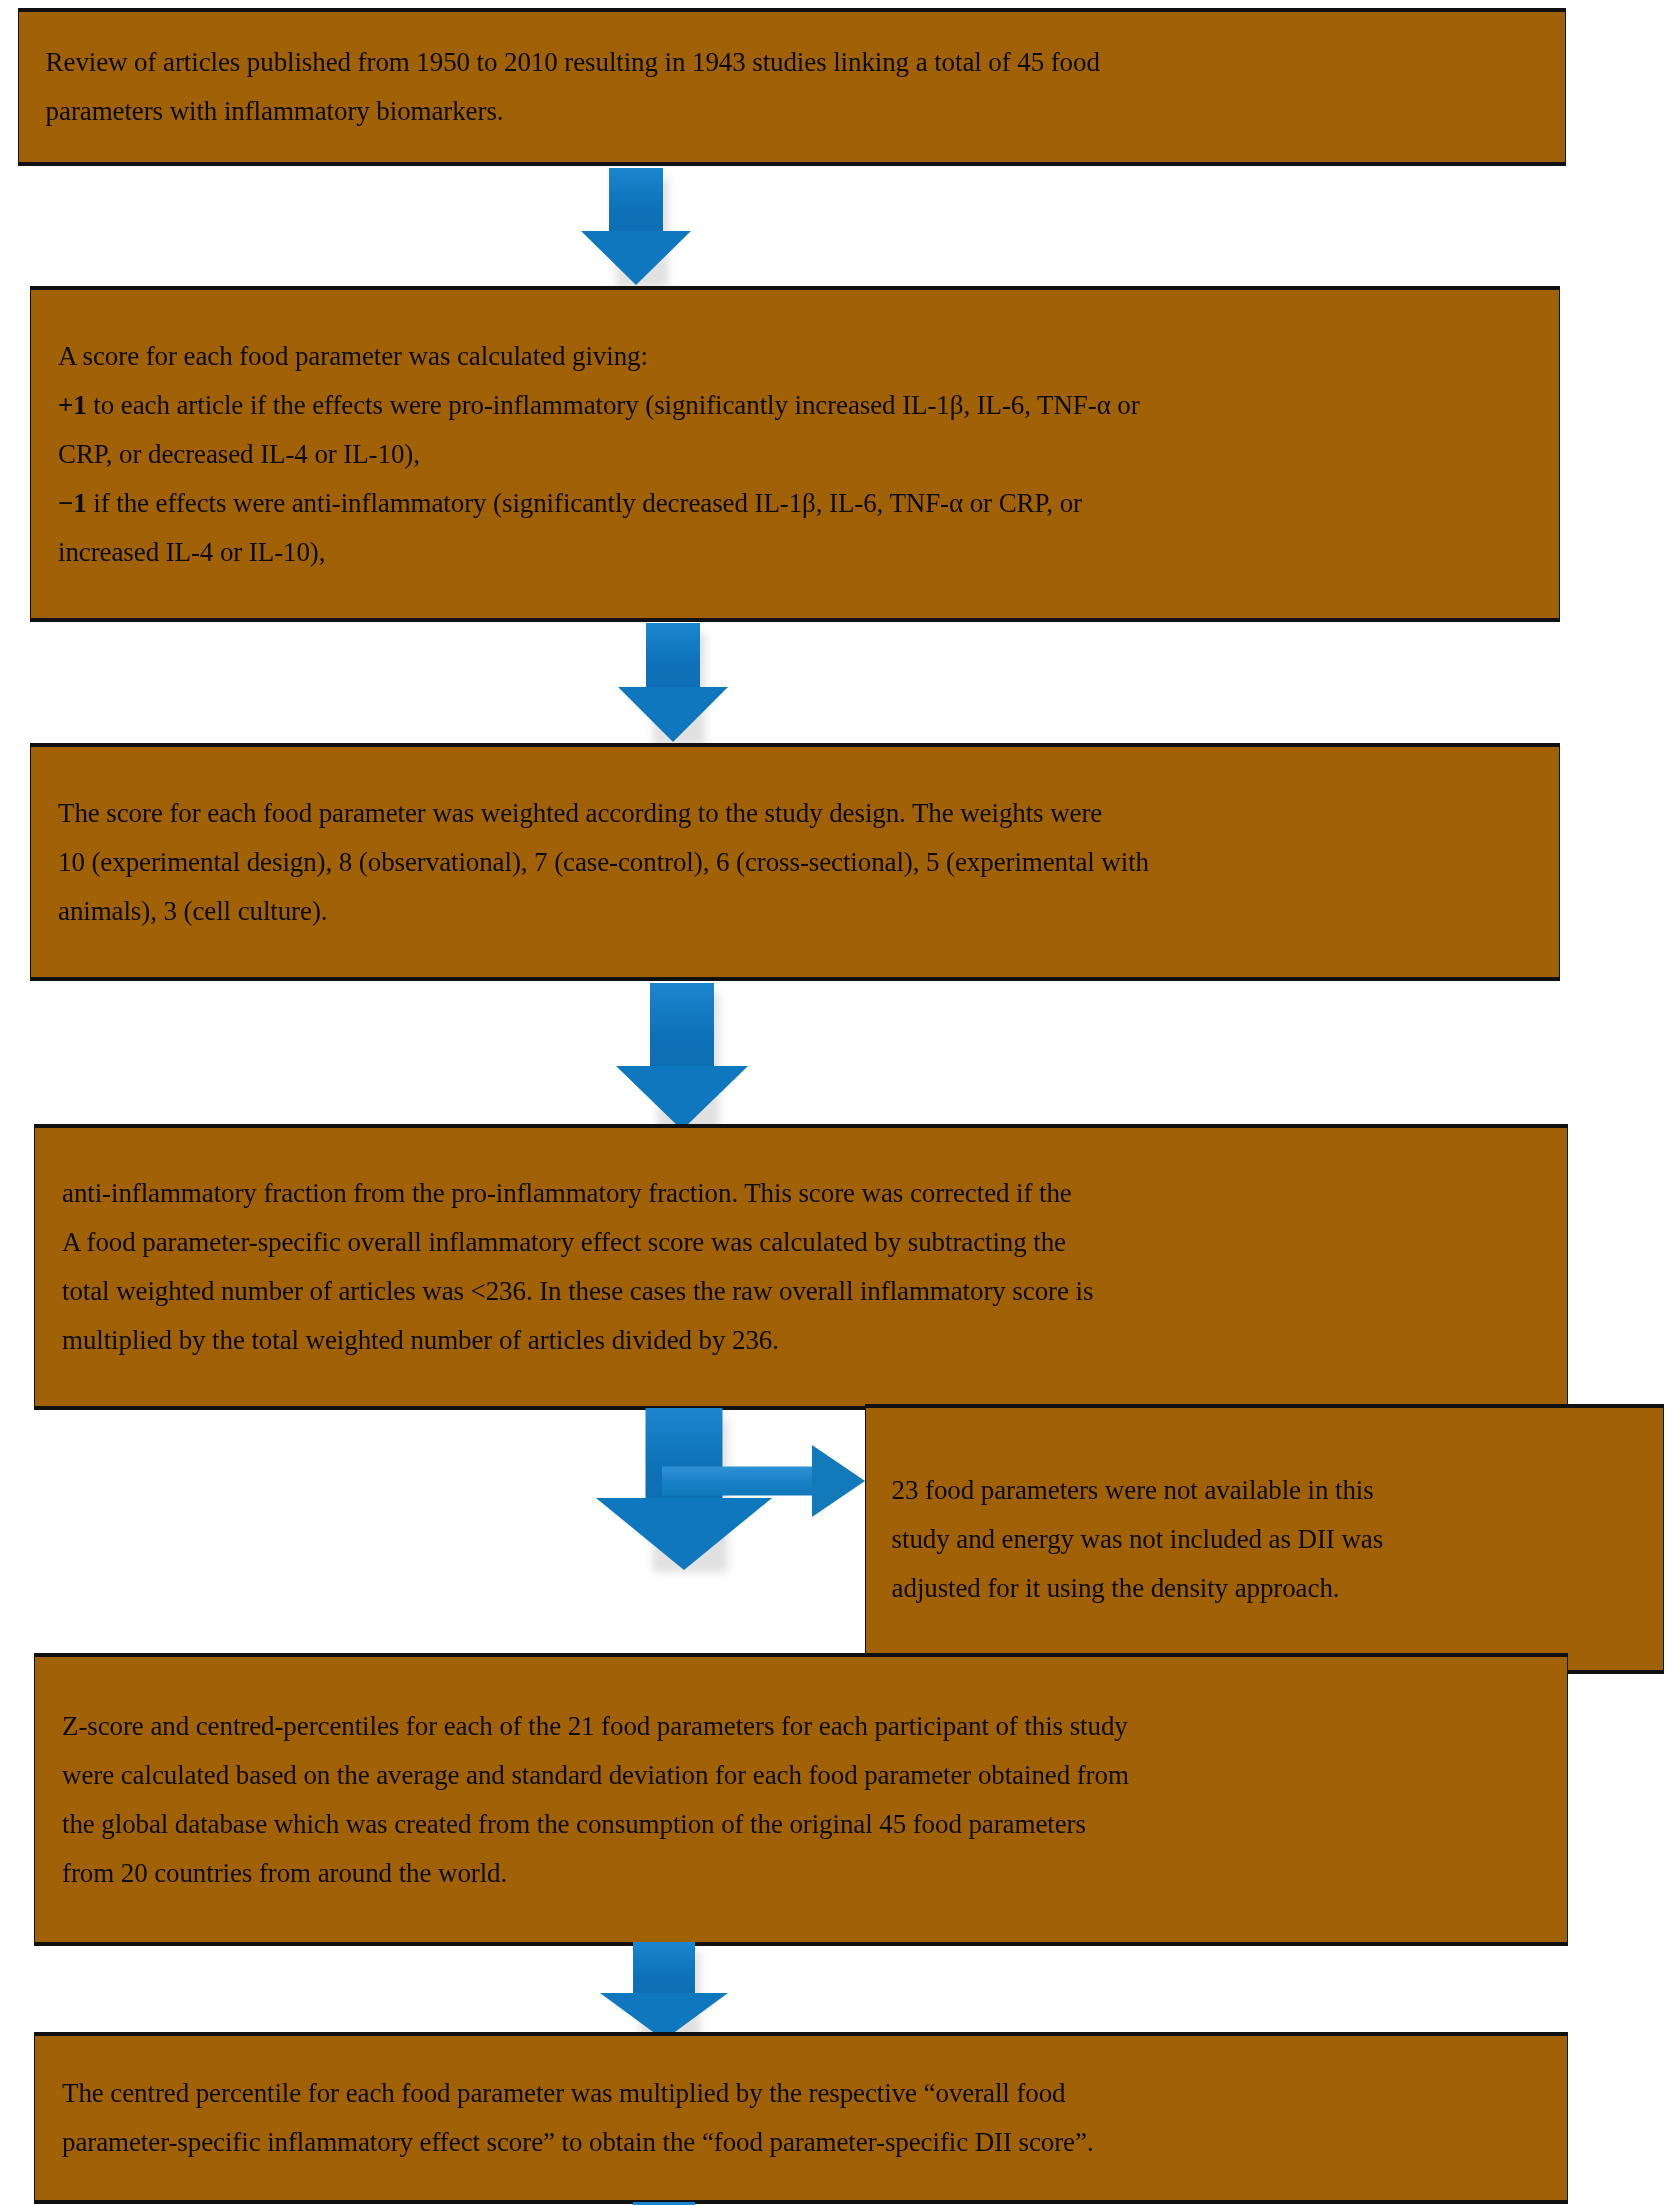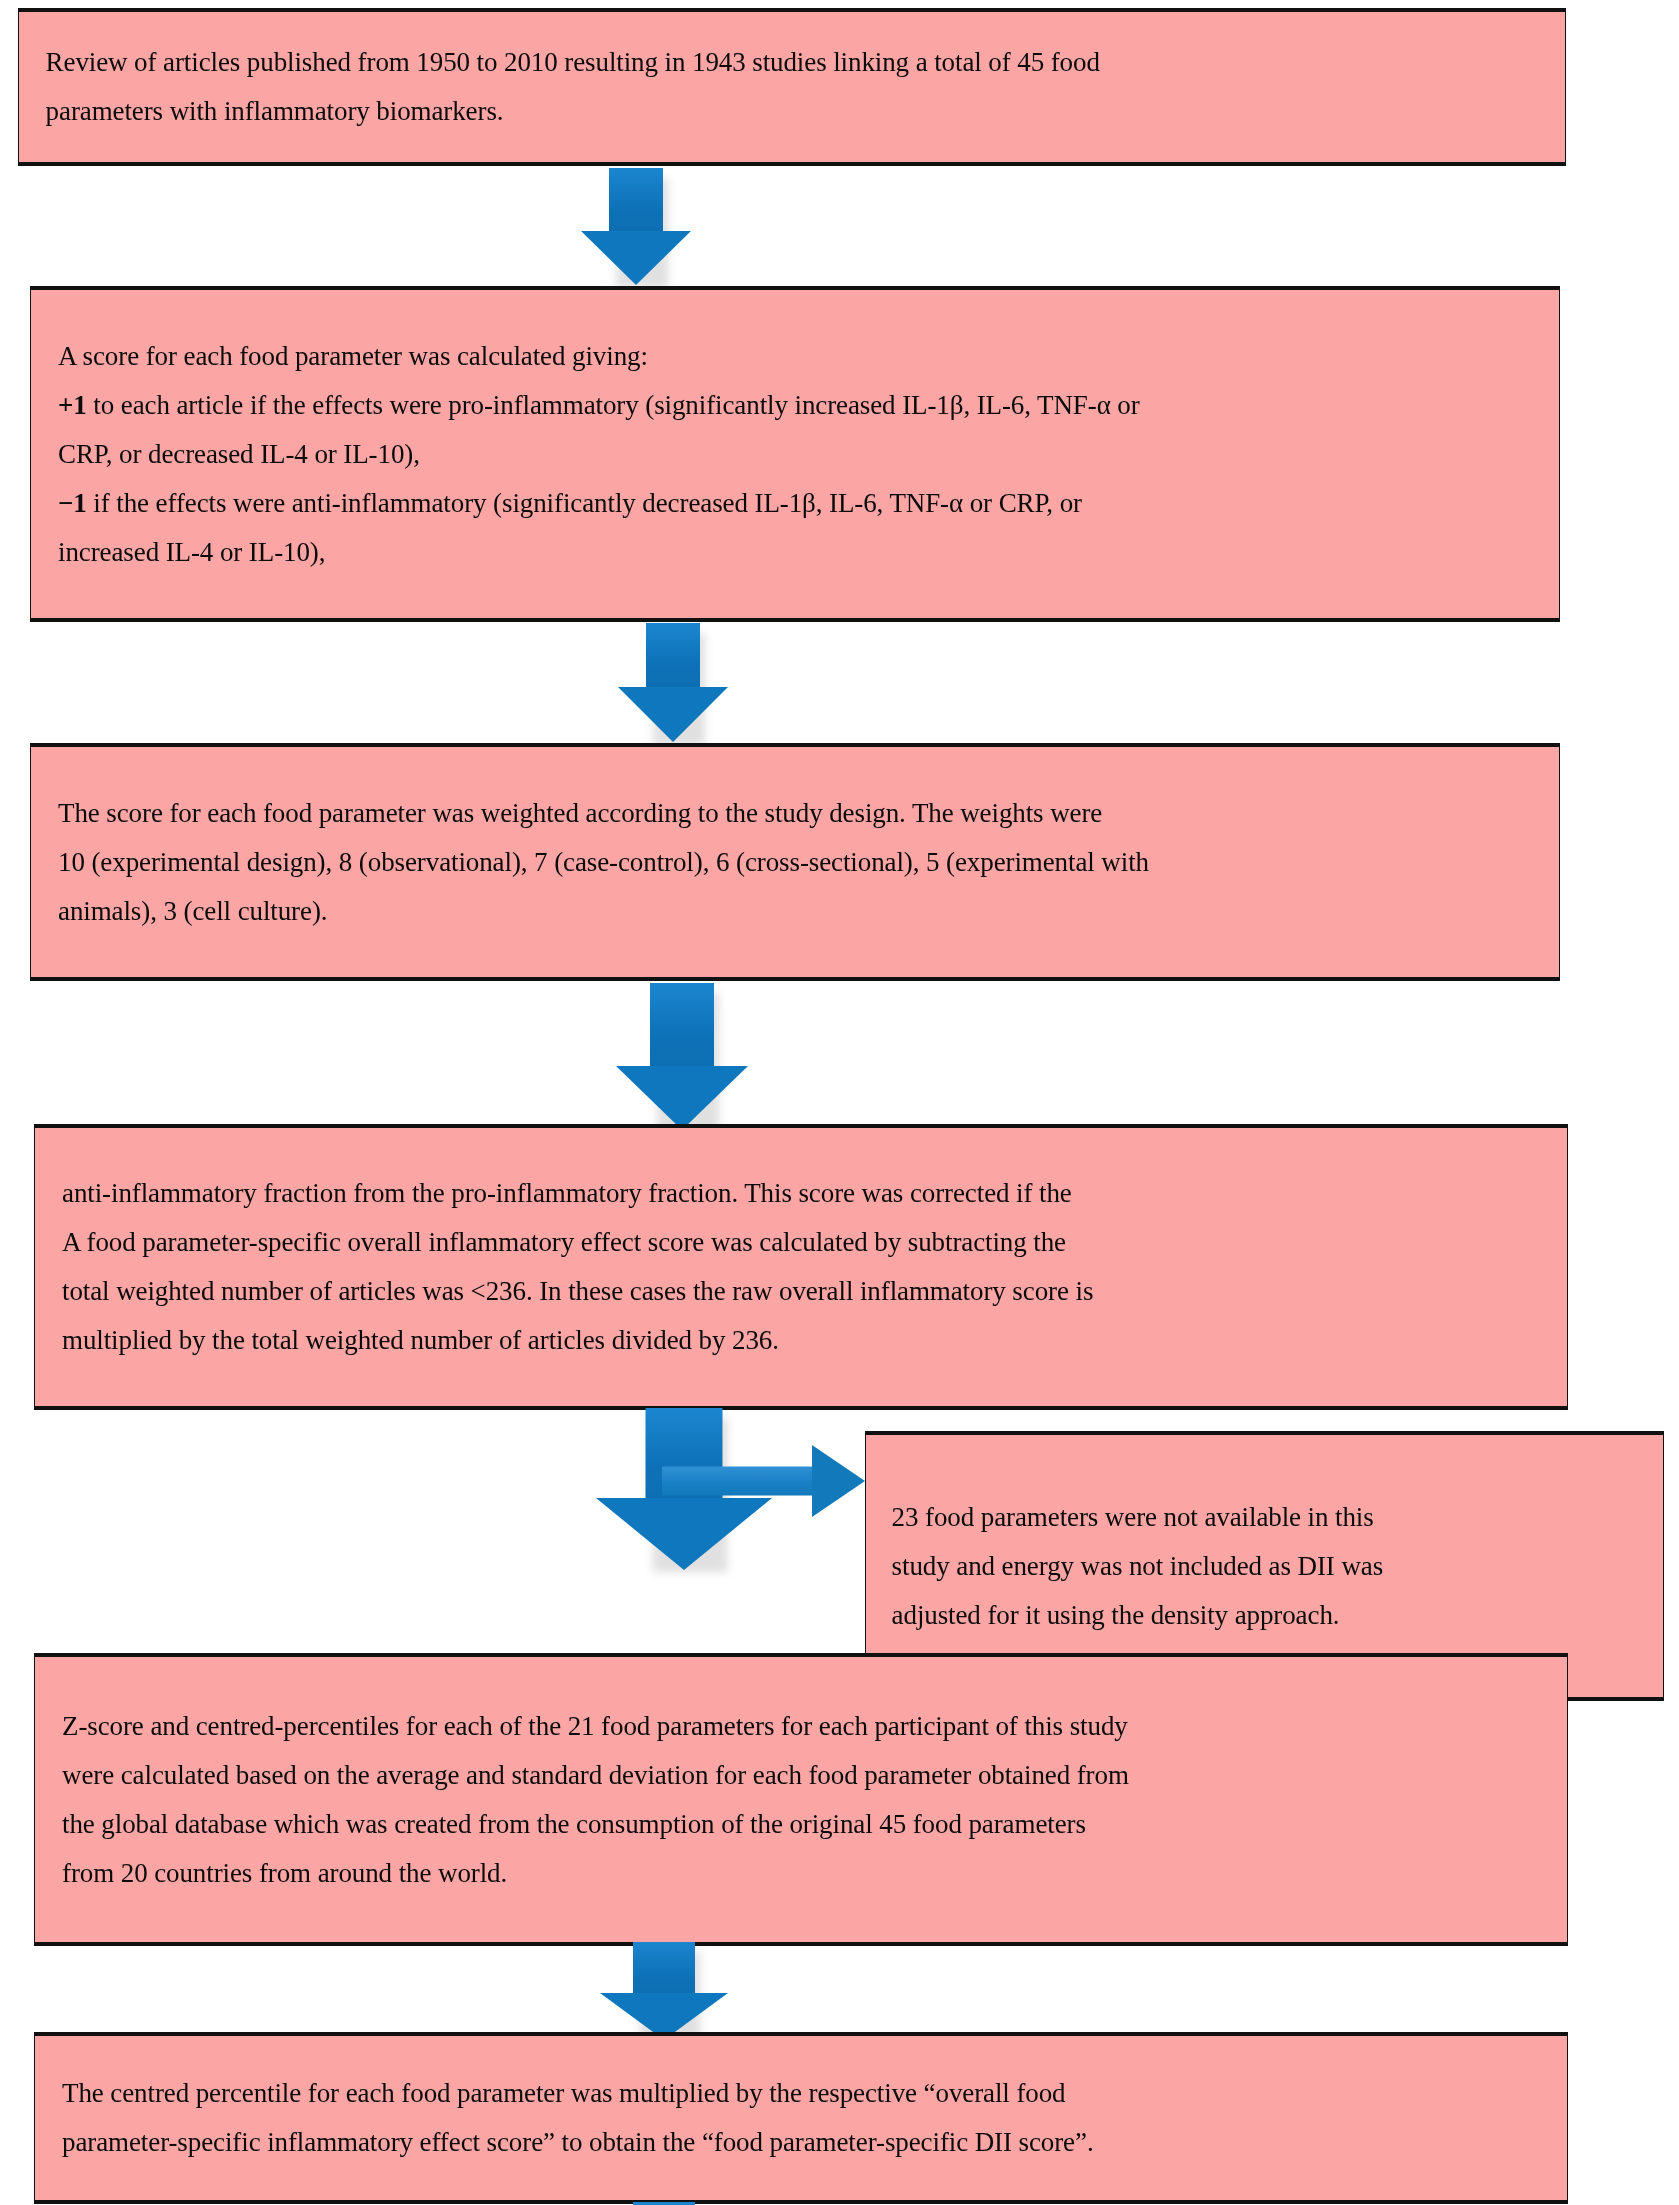--- a/index.html
+++ b/index.html
@@ -6,21 +6,21 @@
   body{
     font-family:"Liberation Serif","DejaVu Serif",serif;
     width:1680px;height:2500px;position:relative;
     -webkit-font-smoothing:antialiased;
   }
   .canvas{position:absolute;inset:0;}
 
   
   .box{
     position:absolute;
-    background:#fca5a5;
+    background:#a16207;
     border:1.3px solid #111;
     border-top-width:4.9px;
     border-bottom-width:4.9px;
     box-sizing:border-box;
     padding:15px 24px 15px 27px;
     display:flex;flex-direction:column;justify-content:center;
   }
   .line{
     font-size:27px;
     line-height:49px;
@@ -117,21 +117,21 @@
     <div class="shadow" style="width:75px;height:154px;"></div>
     <div class="shaft" style="width:77px;height:94px;"></div>
     <div class="head" style="top:90px;border-left-width:88px;border-right-width:88px;border-top-width:72px;"></div>
   </div>
 
   <div class="arrow-right" style="left:662px;top:1437px;width:212px;height:88px;">
     <div class="shaft-h" style="width:154px;height:29px;"></div>
     <div class="head-h" style="left:150px;border-top-width:36px;border-bottom-width:36px;border-left-width:53px;"></div>
   </div>
 
-  <div class="box" style="left:865px;top:1404px;width:799px;height:270px;padding-left:25.6px;padding-right:17.6px;margin-top:27px;">
+  <div class="box" style="left:865px;top:1404px;width:799px;height:270px;padding-left:25.6px;padding-right:17.6px;">
     <div class="line">23 food parameters were not available in this</div>
     <div class="line">study and energy was not included as DII was</div>
     <div class="line">adjusted for it using the density approach.</div>
   </div>
 
   <div class="box" style="left:34px;top:1653px;width:1534px;height:293px;">
     <div class="line">Z-score and centred-percentiles for each of the 21 food parameters for each participant of this study</div>
     <div class="line">were calculated based on the average and standard deviation for each food parameter obtained from</div>
     <div class="line">the global database which was created from the consumption of the original 45 food parameters</div>
     <div class="line">from 20 countries from around the world.</div>

